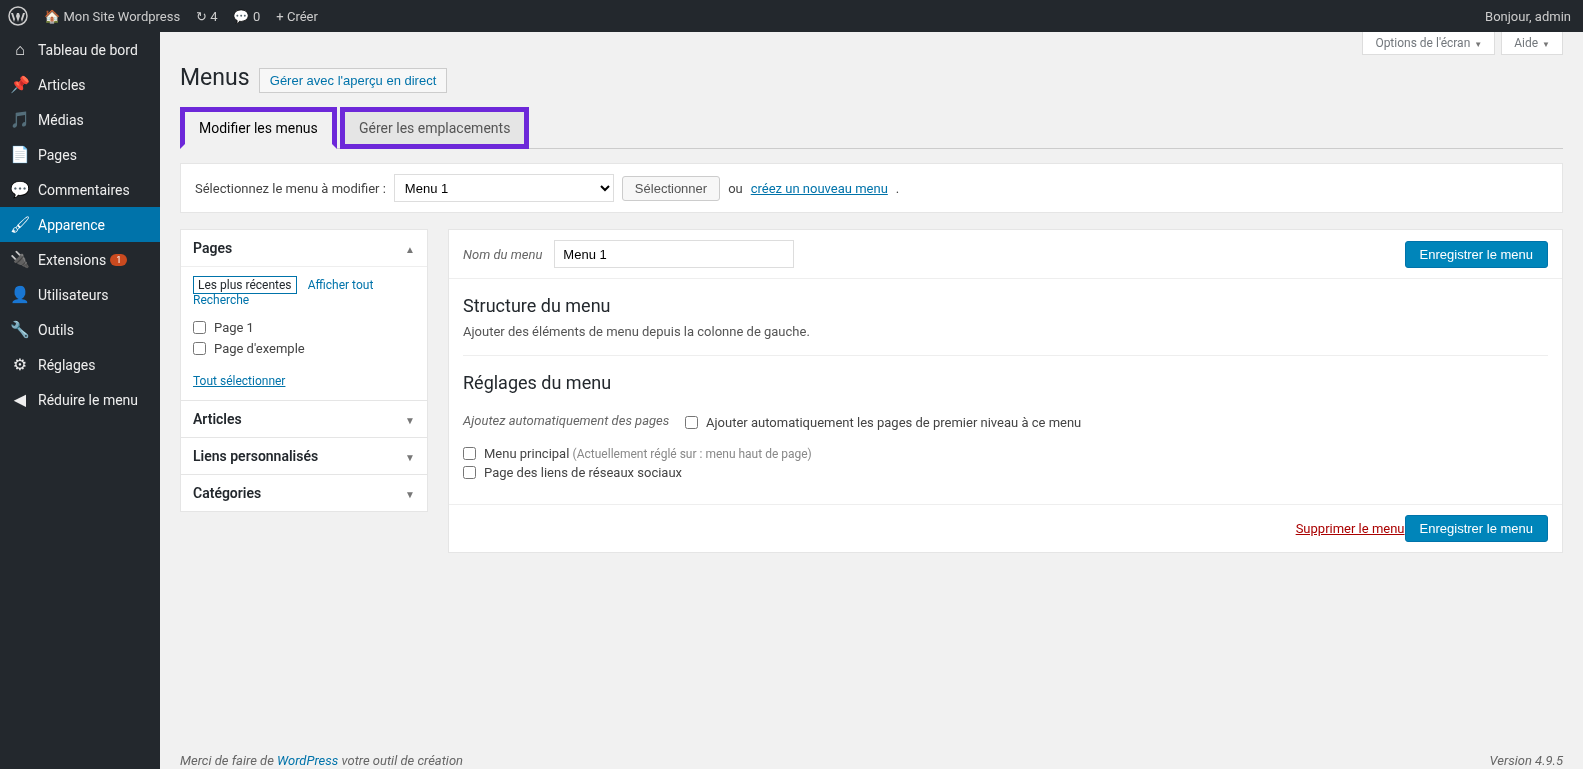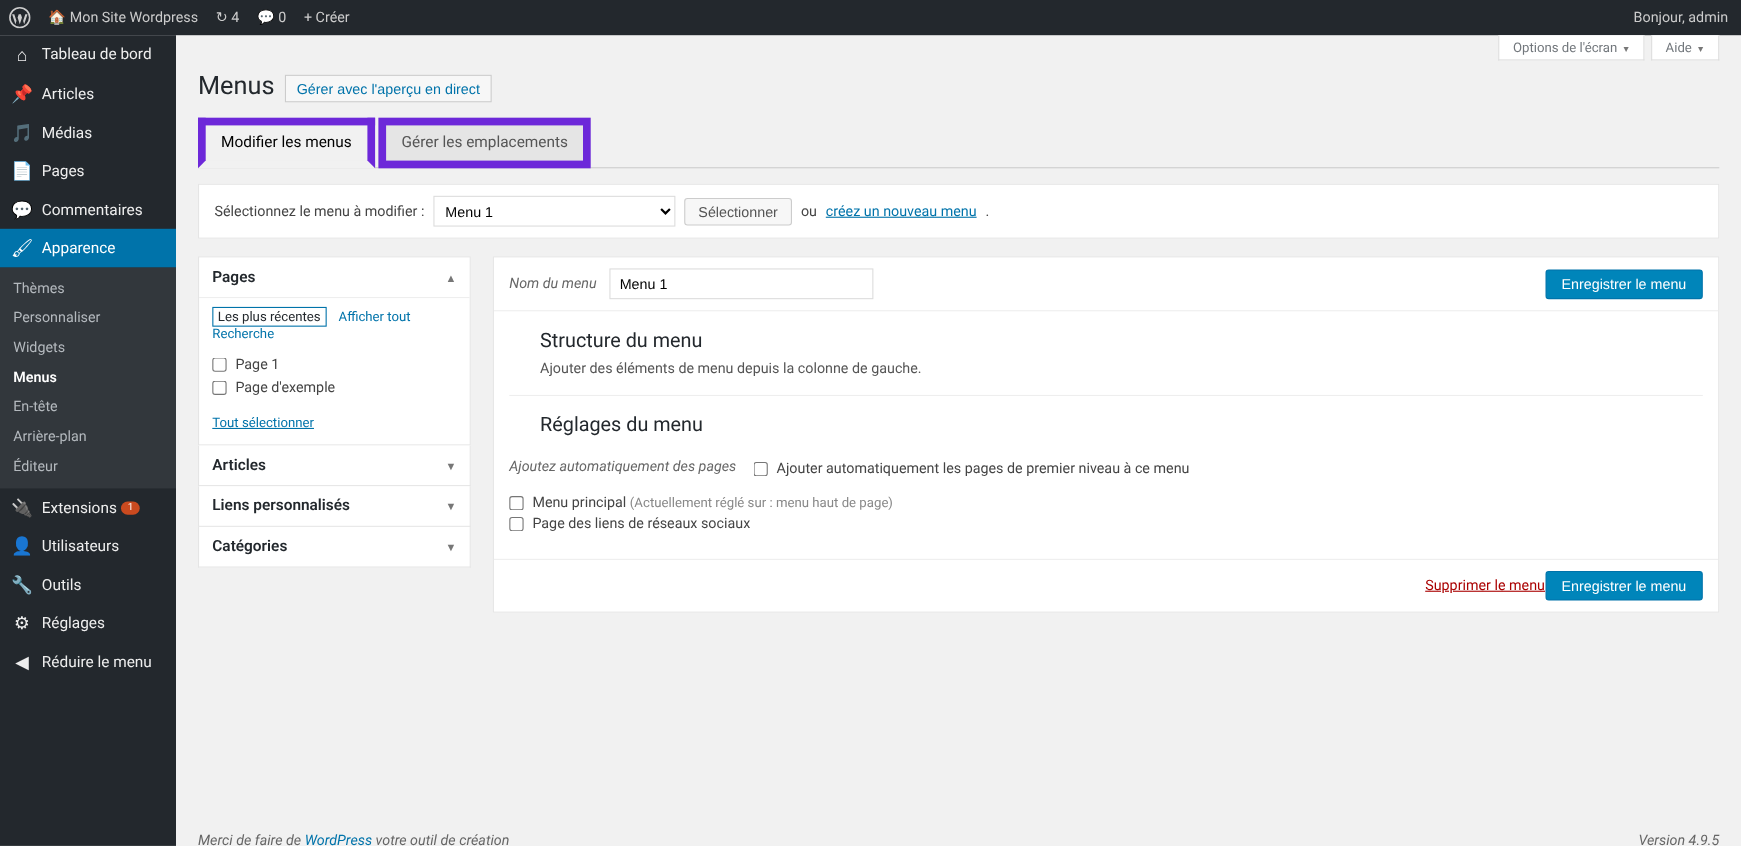--- a/index.html
+++ b/index.html
@@ -25,21 +25,21 @@
 
 
 .main { margin-left: 160px; padding: 0 20px 40px 20px; }
 .screen-meta { display: flex; justify-content: flex-end; gap: 6px; padding-top: 0; }
 .screen-btn { background: #fff; border: 1px solid #ddd; border-top: none; padding: 4px 12px; font-size: 12px; color: #72777c; cursor: pointer; }
 .page-h1 { font-size: 23px; font-weight: 400; color: #23282d; padding: 9px 0 4px; display: inline-block; }
 .title-action { color: #0073aa; border: 1px solid #ccc; background: #f7f7f7; font-size: 13px; padding: 4px 10px; cursor: pointer; margin-left: 6px; }
 
 
 .nav-tabs { border-bottom: 1px solid #ccc; margin-top: 12px; }
-.nav-tab { display: inline-block; border: 7px solid #6d28d9; background: #e5e5e5; padding: 8px 14px; font-size: 14px; color: #555; margin-bottom: -1px; cursor: pointer; }
+.nav-tab { display: inline-block; border: 5px solid #6d28d9; background: #e5e5e5; padding: 8px 14px; font-size: 14px; color: #555; margin-bottom: -1px; cursor: pointer; }
 .nav-tab.active { background: #f1f1f1; border-bottom-color: #f1f1f1; color: #000; }
 
 
 .select-row { background: #fff; border: 1px solid #e5e5e5; padding: 10px 14px; margin-top: 14px; display: flex; align-items: center; gap: 8px; font-size: 13px; }
 .select-row select { padding: 3px 24px 3px 6px; border: 1px solid #ddd; background: #fff; height: 28px; min-width: 220px; font-size: 13px; }
 .btn { background: #f7f7f7; border: 1px solid #ccc; padding: 4px 12px; font-size: 13px; cursor: pointer; color: #555; border-radius: 3px; }
 .link { color: #0073aa; text-decoration: underline; cursor: pointer; }
 
 
 .cols { display: flex; gap: 20px; margin-top: 16px; }
@@ -62,21 +62,21 @@
 .select-all { color: #0073aa; text-decoration: underline; font-size: 12px; cursor: pointer; }
 
 
 .menu-edit { background: #fff; border: 1px solid #e5e5e5; }
 .menu-header, .menu-footer { padding: 10px 14px; display: flex; align-items: center; }
 .menu-header { border-bottom: 1px solid #eee; }
 .menu-footer { border-top: 1px solid #eee; justify-content: flex-end; }
 .label-it { font-style: italic; color: #666; font-size: 13px; }
 .text-in { border: 1px solid #ddd; padding: 4px 8px; font-size: 13px; width: 240px; height: 28px; margin-left: 12px; }
 .primary { background: #0085ba; border: 1px solid #0073aa; color: #ffffff; padding: 5px 14px; font-size: 13px; cursor: pointer; border-radius: 3px; margin-left: auto; }
-.section { padding: 16px 14px; margin-left: 28px; }
+.section { padding: 16px 14px; }
 .sec-h { font-size: 18px; font-weight: 400; color: #23282d; margin-bottom: 8px; }
 .sec-desc { font-size: 13px; color: #555; }
 .hr { border-top: 1px solid #eee; margin: 0 14px; }
 .settings-row { display: flex; padding: 6px 14px; font-size: 13px; }
 .settings-label { width: 222px; font-style: italic; color: #666; }
 .settings-opts { flex: 1; }
 .opt { display: flex; align-items: center; gap: 8px; padding: 2px 0; }
 .opt-note { color: #888; font-size: 12px; }
 .delete-link { color: #a00; text-decoration: underline; cursor: pointer; font-size: 13px; }
 
@@ -135,29 +135,20 @@
       <span>Pages</span>
     </div>
   <div class="side-item">
       <span class="side-icon">💬</span>
       <span>Commentaires</span>
     </div>
   <div class="side-item current">
       <span class="side-icon">🖌</span>
       <span>Apparence</span>
     </div>
-  <div class="submenu">
-    <div class="sub-item">Thèmes</div>
-    <div class="sub-item">Personnaliser</div>
-    <div class="sub-item">Widgets</div>
-    <div class="sub-item active">Menus</div>
-    <div class="sub-item">En-tête</div>
-    <div class="sub-item">Arrière-plan</div>
-    <div class="sub-item">Éditeur</div>
-  </div>
   <div class="side-item">
       <span class="side-icon">🔌</span>
       <span>Extensions</span>
       <span class="badge">1</span>
     </div>
   <div class="side-item">
       <span class="side-icon">👤</span>
       <span>Utilisateurs</span>
     </div>
   <div class="side-item">

